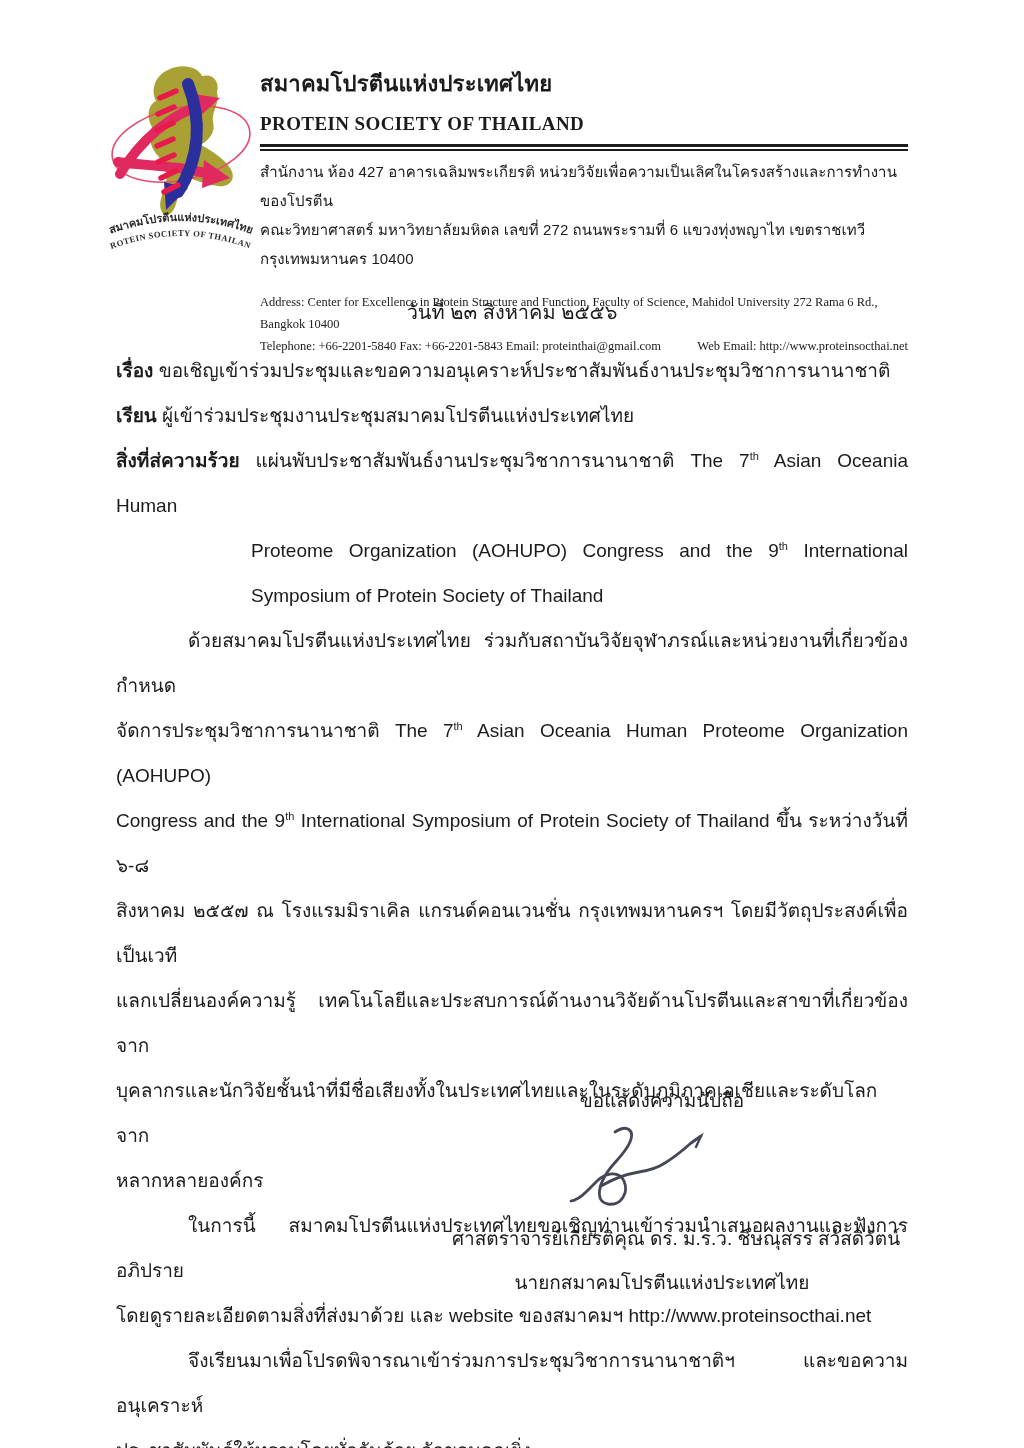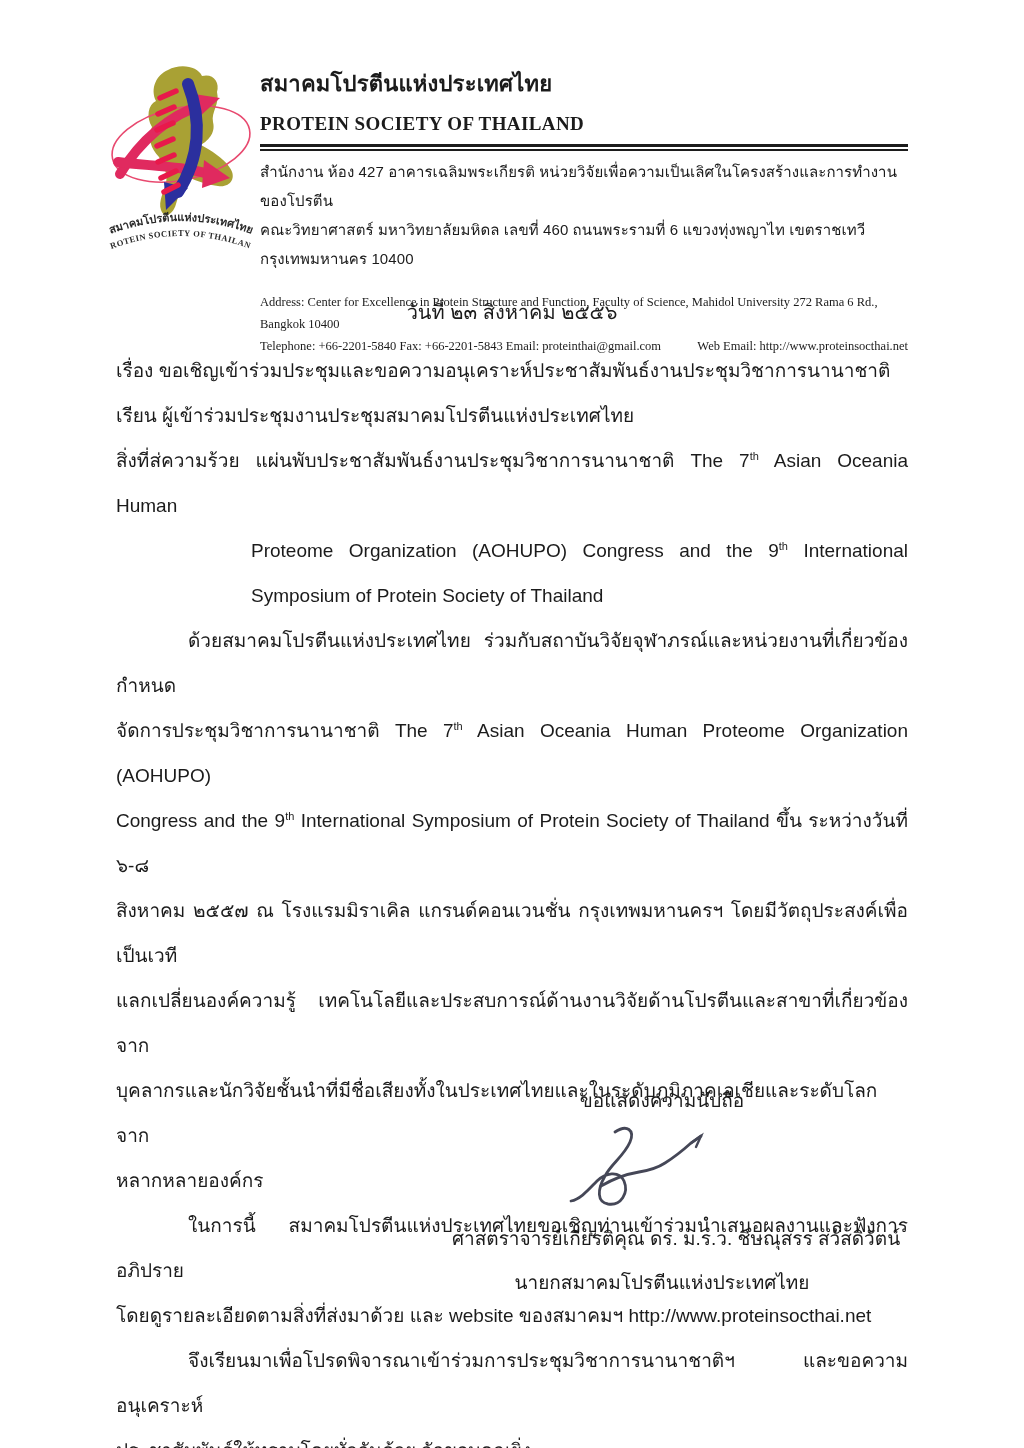--- a/index.html
+++ b/index.html
@@ -18,21 +18,21 @@
   .org-en   { font-family:"Liberation Serif", serif; font-size:19px; font-weight:bold; letter-spacing:.4px; margin-bottom:9px; }
   .divider  { border-top:3px solid #1c1c1c; border-bottom:2px solid #1c1c1c; height:7px; margin-bottom:6px; }
   .addr-thai { font-size:15px; line-height:29px; letter-spacing:.1px; }
   .addr-en   { font-family:"Liberation Serif", serif; font-size:12.5px; line-height:22px; margin-top:18px; }
   .contact-row { display:flex; justify-content:space-between; font-family:"Liberation Serif", serif; font-size:12.5px; line-height:22px; }
   
   .date-line { position:absolute; top:296px; left:116px; width:792px; text-align:center; font-size:20px; }
   .body-block { position:absolute; top:348px; left:116px; width:792px; font-size:19px; }
   .bline { line-height:45px; min-height:45px; }
   .just  { text-align:justify; text-align-last:justify; }
-  .lbl   { font-weight:normal; }
+  .lbl   { font-weight:bold; }
   .enc-cont { padding-left:135px; }
   .indent   { text-indent:72px; }
   sup.ord { font-size:11px; line-height:0; vertical-align:super; }
   
   .closing { position:absolute; top:1080px; left:452px; width:420px; text-align:center; font-size:19px; }
   .salutation { line-height:42px; }
   .sig-wrap { height:96px; display:flex; justify-content:center; padding-right:48px; }
   .signer-name  { line-height:42px; white-space:nowrap; }
   .signer-title { line-height:46px;font-family:Liberation Serif, serif; }
 </style>
@@ -76,21 +76,21 @@
           <textPath href="#arcEn" startOffset="50%" text-anchor="middle">PROTEIN SOCIETY OF THAILAND</textPath>
         </text>
       </svg>
     </div>
 
     <div class="header-text">
       <div class="org-thai">สมาคมโปรตีนแห่งประเทศไทย</div>
       <div class="org-en">PROTEIN SOCIETY OF THAILAND</div>
       <div class="divider"></div>
       <div class="addr-thai">สำนักงาน ห้อง 427 อาคารเฉลิมพระเกียรติ หน่วยวิจัยเพื่อความเป็นเลิศในโครงสร้างและการทำงานของโปรตีน</div>
-      <div class="addr-thai">คณะวิทยาศาสตร์ มหาวิทยาลัยมหิดล เลขที่ 460 ถนนพระรามที่ 6 แขวงทุ่งพญาไท เขตราชเทวี กรุงเทพมหานคร 10400</div>
+      <div class="addr-thai">คณะวิทยาศาสตร์ มหาวิทยาลัยมหิดล เลขที่ 272 ถนนพระรามที่ 6 แขวงทุ่งพญาไท เขตราชเทวี กรุงเทพมหานคร 10400</div>
       <div class="addr-en">Address: Center for Excellence in Protein Structure and Function, Faculty of Science, Mahidol University 272 Rama 6 Rd., Bangkok 10400</div>
       <div class="contact-row">
         <span>Telephone: +66-2201-5840 Fax: +66-2201-5843 Email: proteinthai@gmail.com</span>
         <span>Web Email: http://www.proteinsocthai.net</span>
       </div>
     </div>
   </div>
 
   <div class="date-line">วันที่ ๒๓ สิงหาคม ๒๕๕๖</div>
 

